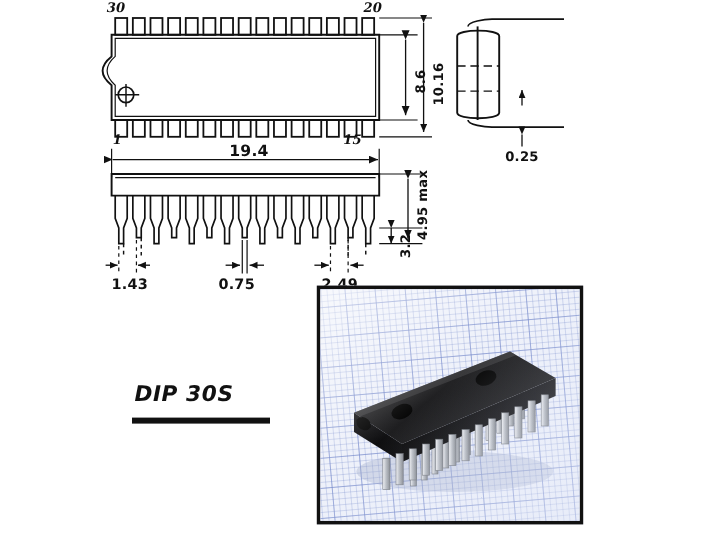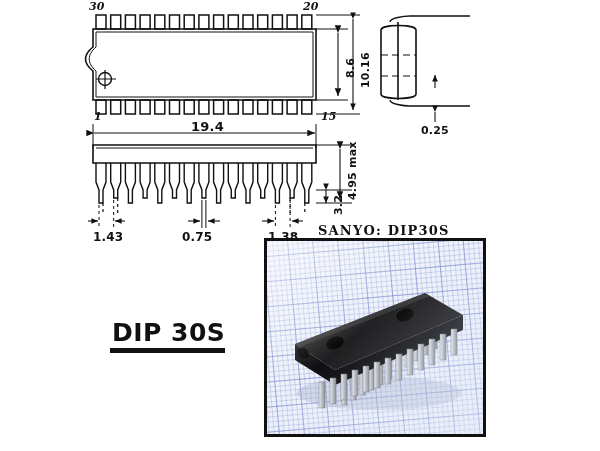--- a/index.html
+++ b/index.html
@@ -55,21 +55,21 @@
     font-family:"DejaVu Serif", serif;
     font-style:italic;font-weight:700;font-size:11px;
   }
   .vert{transform:rotate(-90deg);transform-origin:0 0;}
   .maker{
     font-family:"DejaVu Serif", serif;
     font-weight:700;font-size:13px;letter-spacing:1.2px;
   }
   .pkgname{
     font-family:"DejaVu Sans", sans-serif;
-    font-weight:700;font-size:25px;letter-spacing:.5px;
+    font-style:italic;font-weight:700;font-size:18px;letter-spacing:.5px;
   }
   .pkgrule{
     position:absolute;background:#111111;height:5px;
   }
 </style>
 </head>
 <body>
 
 <div id="sheet">
 
@@ -199,36 +199,35 @@
       <line x1="220" y1="221" x2="208" y2="221" marker-end="url(#arS)"></line>
       <path d="M275.4,205 L275.4,228 M290.1,200 L290.1,228" stroke-width="1" stroke-dasharray="3 3"></path>
       <line x1="262" y1="221" x2="274" y2="221" marker-end="url(#arS)"></line>
       <line x1="303" y1="221" x2="292" y2="221" marker-end="url(#arS)"></line>
     </g>
   </svg>
 
   <span class="lbl pinno" style="left:89px;top:0px;">30</span>
   <span class="lbl pinno" style="left:303px;top:0px;">20</span>
   <span class="lbl pinno" style="left:94px;top:110px;">1</span>
-  <span class="lbl pinno" style="left:321px;top:110px;">15</span>
+  <span class="lbl pinno" style="left:286px;top:110px;">15</span>
 
   <span class="lbl dim vert" style="left:344px;top:78px;">8.6</span>
   <span class="lbl dim vert" style="left:359px;top:88px;">10.16</span>
   <span class="lbl dim" style="left:421px;top:124px;text-align:right;">0.25</span>
 
   <span class="lbl dim" style="left:191px;top:119px;font-size:13px;">19.4</span>
 
   <span class="lbl dim vert" style="left:346px;top:200px;">4.95 max</span>
   <span class="lbl dim vert" style="left:332px;top:215px;">3.2</span>
 
   <span class="lbl dim" style="left:93px;top:230px;font-size:12px;">1.43</span>
   <span class="lbl dim" style="left:182px;top:230px;font-size:12px;">0.75</span>
-  <span class="lbl dim" style="left:268px;top:230px;font-size:12px;">1.38</span>
-
-  <span class="lbl maker" style="left:318px;top:223px;">SANYO: DIP30S</span>
+  <span class="lbl dim" style="left:268px;top:230px;font-size:12px;">2.49</span>
+
 
   <span class="lbl pkgname" style="left:112px;top:318px;">DIP 30S</span>
   <div class="pkgrule" style="left:110px;top:348px;width:115px;"></div>
 
   <div class="photo-panel">
     <div class="graphpaper"></div>
     <svg class="chip-photo" viewBox="0 0 190 150">
       <defs>
         <linearGradient id="bodyTop" x1="0" y1="0" x2="1" y2="1">
           <stop offset="0%" stop-color="#3a3a3c"></stop>

